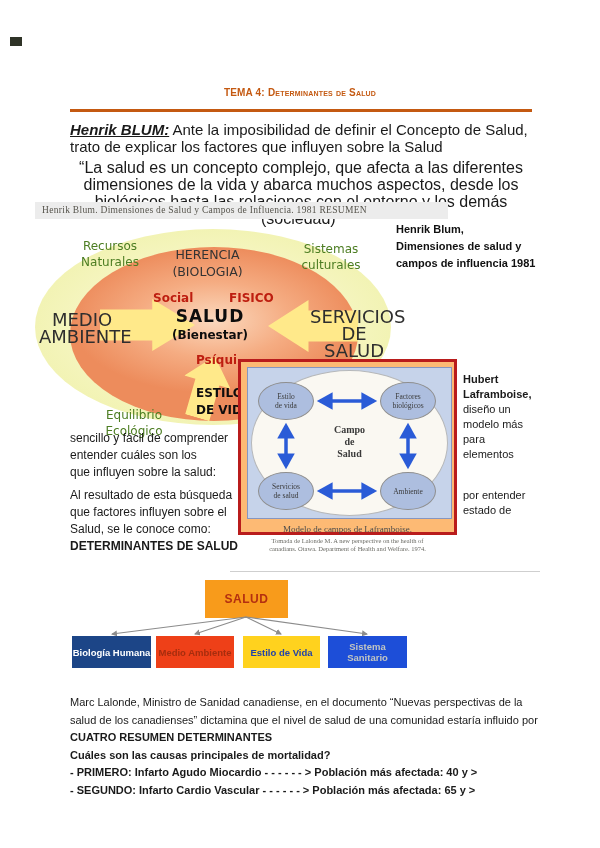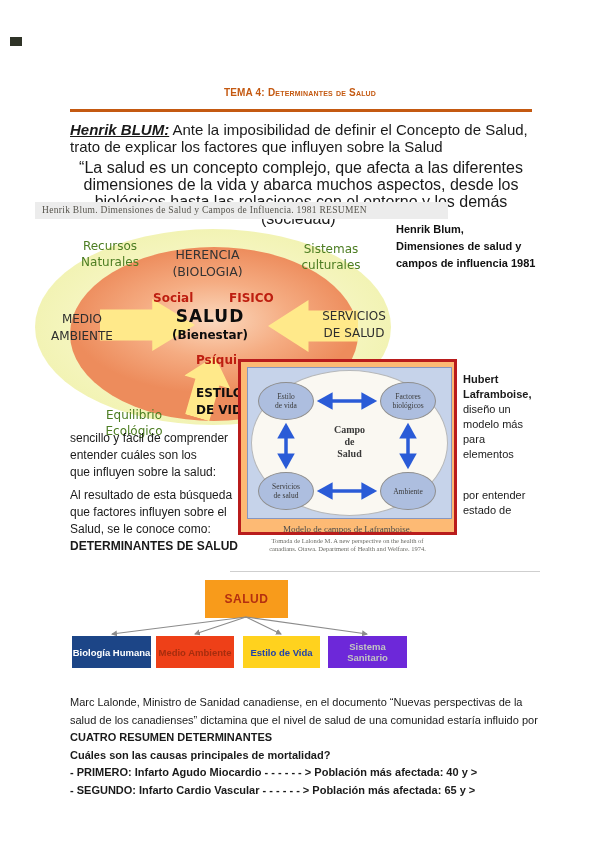--- a/index.html
+++ b/index.html
@@ -35,21 +35,21 @@
   .yarrow{background:#FFE98A;}
   .yarrow-left{left:100px;top:299px;width:95px;height:52px;
       clip-path:polygon(0 20%,55% 20%,55% 0,100% 50%,55% 100%,55% 80%,0 80%);}
   .yarrow-right{left:268px;top:300px;width:90px;height:52px;
       clip-path:polygon(100% 20%,45% 20%,45% 0,0 50%,45% 100%,45% 80%,100% 80%);}
   .yarrow-up{left:182px;top:355px;width:48px;height:64px;transform:rotate(16deg);
       clip-path:polygon(50% 0,100% 42%,76% 42%,76% 100%,24% 100%,24% 42%,0 42%);}
 
   .dlabel{font-family:"DejaVu Sans",sans-serif;}
   .lbl-green{color:#4C7D22;font-size:12px;line-height:16px;}
-  .lbl-dark{color:#2E2E2E;font-size:12px;line-height:17px;}
+  .lbl-dark{color:#2E2E2E;font-size:18px;line-height:17px;}
   .lbl-red{color:#BE1E10;font-weight:bold;font-size:12px;}
   .lbl-recursos{left:70px;top:238px;width:80px;}
   .lbl-herencia{left:150px;top:246px;width:115px;font-size:12.5px;color:#333;line-height:17px;}
   .lbl-sistemas{left:290px;top:241px;width:82px;}
   .lbl-social{left:153px;top:291px;}
   .lbl-fisico{left:229px;top:291px;}
   .lbl-salud-big{left:160px;top:306px;width:100px;text-align:center;font-weight:bold;
                  font-size:17px;color:#0d0d0d;letter-spacing:1px;}
   .lbl-bienestar{left:160px;top:328px;width:100px;text-align:center;font-weight:bold;
                  font-size:12px;color:#0d0d0d;}
@@ -100,21 +100,21 @@
   
   .fc-root{left:205px;top:580px;width:83px;height:38px;background:#F89B1B;
            display:flex;align-items:center;justify-content:center;
            font-weight:bold;font-size:12px;color:#B42F10;letter-spacing:.5px;}
   .fc-svg{left:60px;top:614px;}
   .fc-box{top:636px;height:32px;display:flex;align-items:center;justify-content:center;
           font-weight:bold;font-size:9.5px;text-align:center;}
   .fc-b1{left:72px;width:79px;background:#1C4587;color:#FFFFFF;}
   .fc-b2{left:156px;width:78px;background:#EE4018;color:#A62D0E;}
   .fc-b3{left:243px;width:77px;background:#FFD21E;color:#2143A8;}
-  .fc-b4{left:328px;width:79px;background:#6d28d9;color:#C2C6C2;}
+  .fc-b4{left:328px;width:79px;background:#1d4ed8;color:#C2C6C2;}
 
   
   .lalonde{left:70px;top:694px;width:468px;font-size:11px;line-height:17.5px;}
   .lalonde .b{font-weight:bold;}
 </style>
 </head>
 <body>
 
 <div class="page">
 

